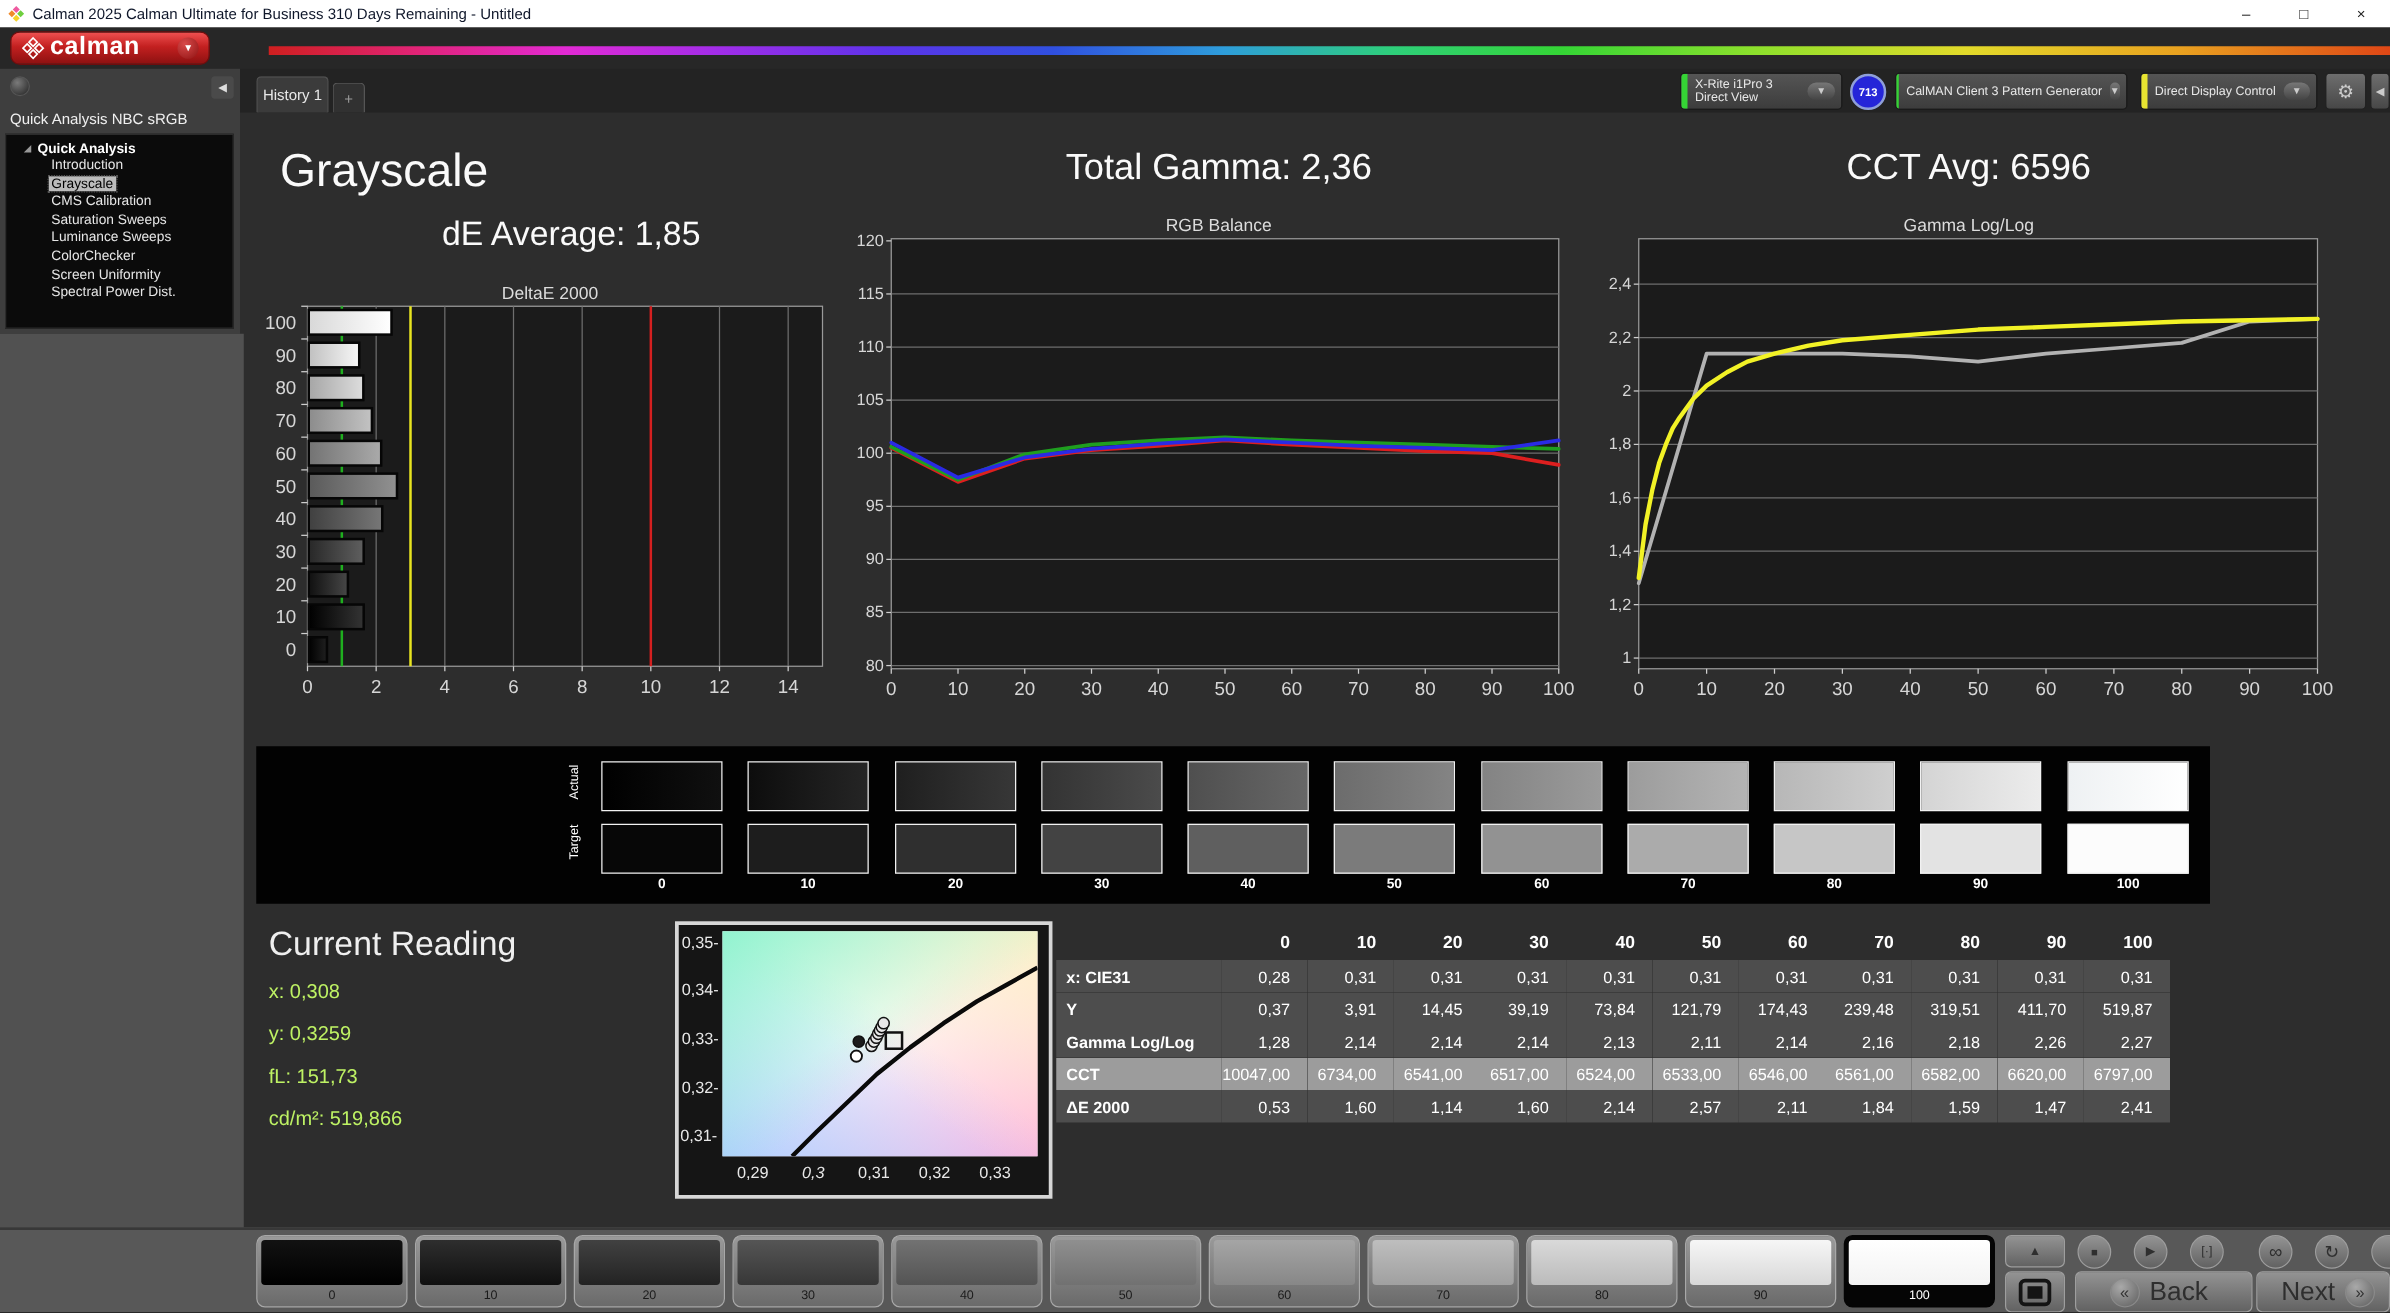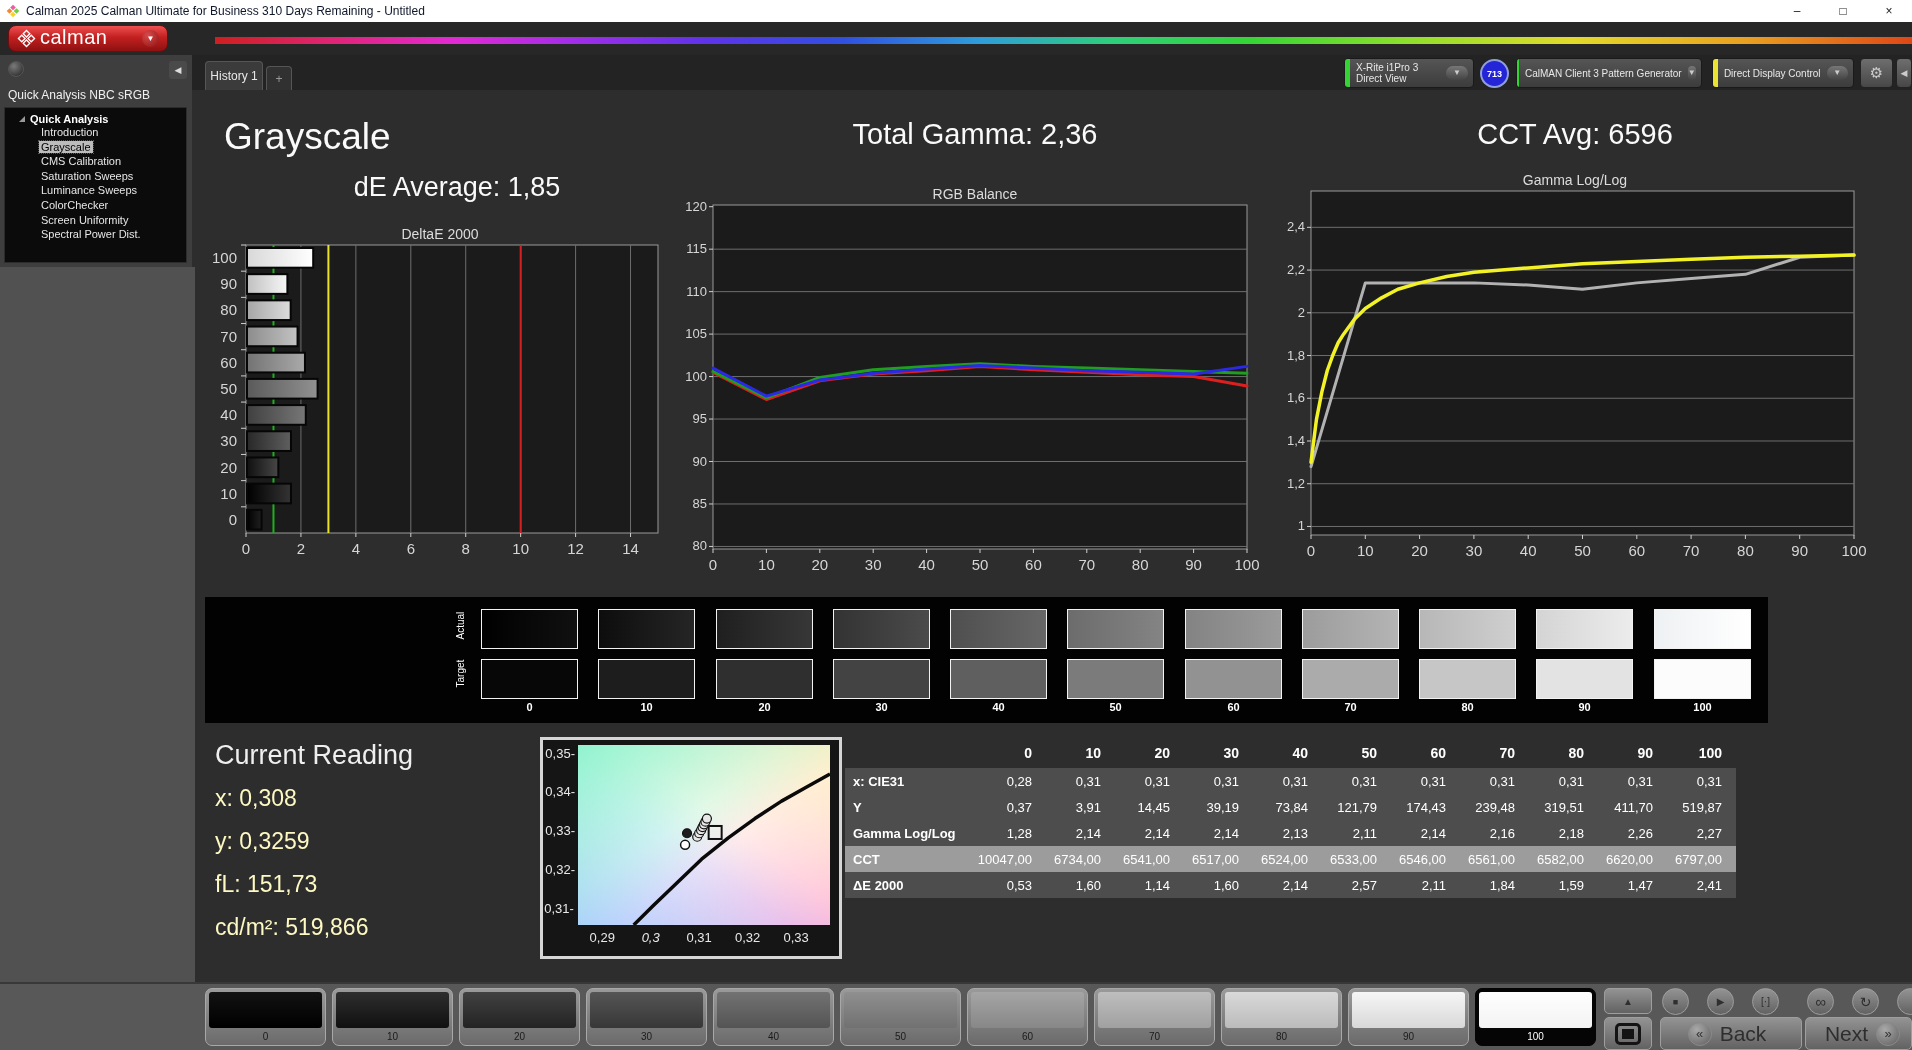--- a/index.html
+++ b/index.html
@@ -12,21 +12,21 @@
   .titlebar .title{margin-left:6px;font-size:12px;color:#0f172a;}
   .winbtns{margin-left:auto;display:flex;height:22px;}
   .winbtn{width:46px;text-align:center;font-size:12px;color:#222;line-height:22px;cursor:default;}
 
   
   .logobar{position:absolute;left:0;top:22px;width:1912px;height:33px;background:#272727;}
   .logo{position:absolute;left:8px;top:3px;width:160px;height:27px;border-radius:8px;
         background:linear-gradient(180deg,#ef5050 0%,#c32020 45%,#8d1111 100%);
         border:1px solid #6e0d0d;display:flex;align-items:center;padding:0 8px;}
   .logo .mark{width:19px;height:19px;}
-  .logo .word{color:#fff;font-size:20px;font-weight:normal;letter-spacing:.5px;margin-left:4px;margin-top:-2px;}
+  .logo .word{color:#fff;font-size:20px;font-weight:bold;letter-spacing:.5px;margin-left:4px;margin-top:-2px;}
   .logo .dd{margin-left:auto;width:17px;height:17px;border-radius:50%;background:radial-gradient(circle at 35% 30%,#d84a4a,#8f1212);
             color:#fff;font-size:8px;text-align:center;line-height:17px;}
   .rainbow{position:absolute;left:215px;top:15px;width:1697px;height:7px;
     background:linear-gradient(90deg,#cf1f1f 0%,#e12477 7%,#e22ad4 14%,#a32de8 21%,#5e33ea 29%,#3050e0 37%,#2e9ddb 45%,#2ecf7a 53%,#35d535 61%,#8ce02c 70%,#e2da2a 80%,#e9a220 90%,#df4716 100%);}
 
   
   .topstrip{position:absolute;left:0;top:55px;width:1912px;height:35px;background:#232323;}
   .tab{position:absolute;top:6px;height:29px;background:#3b3b3b;border:1px solid #555;border-bottom:none;
        border-radius:4px 4px 0 0;color:#e8e8e8;font-size:12px;display:flex;align-items:center;justify-content:center;}
   .tab.add{background:#313131;color:#999;}
@@ -65,37 +65,37 @@
   #total-gamma{left:695px;top:118px;width:560px;text-align:center;font-size:29px;}
   #cct-avg{left:1280px;top:118px;width:590px;text-align:center;font-size:29px;}
 
   
   .chart-block{position:absolute;}
   .chart-title{text-align:center;font-size:14px;color:#dcdcdc;height:17px;}
   .chart-block svg{display:block;overflow:visible;}
   #deltae-block{left:205px;top:226px;width:470px;}
   #deltae-block .chart-title{width:470px;}
   #rgb-block{left:695px;top:172px;width:560px;}
-  #rgb-block .chart-title{width:560px;margin-top:14px;}
+  #rgb-block .chart-title{width:560px;}
   #gamma-block{left:1280px;top:172px;width:590px;}
   #gamma-block .chart-title{width:590px;}
 
   
   .strip{position:absolute;left:205px;top:597px;width:1563px;height:126px;background:#020202;}
   .strip .rowlabel{position:absolute;left:248px;width:14px;color:#fff;font-size:10px;
         transform:rotate(-90deg);transform-origin:center;white-space:nowrap;}
   .strip .grid{position:absolute;left:268px;top:0;width:1497px;height:126px;}
   .strip .col{position:absolute;width:97px;}
   .strip .sw{position:absolute;width:97px;height:40px;border:1px solid #f2f2f2;}
   .strip .num{position:absolute;top:104px;width:97px;text-align:center;color:#fff;font-size:11px;font-weight:bold;}
 
   
   .reading{position:absolute;left:215px;top:740px;color:#efefef;}
   .reading .r-title{font-size:27px;margin-bottom:14px;}
-  .reading .r-line{font-size:23px;margin-bottom:16px;color:#fef9c3;}
+  .reading .r-line{font-size:16px;margin-bottom:16px;color:#bef264;}
 
   
   .cie{position:absolute;left:540px;top:737px;width:302px;height:222px;background:#151515;border:3px solid #d6d6d6;}
   .cie .plotbg{position:absolute;left:35px;top:5px;width:252px;height:180px;
      background:
        linear-gradient(to bottom right, rgba(140,243,205,.95), rgba(255,255,255,0) 58%),
        linear-gradient(to bottom left, rgba(255,240,195,.9), rgba(255,255,255,0) 58%),
        linear-gradient(to top right, rgba(168,203,255,.9), rgba(255,255,255,0) 58%),
        linear-gradient(to top left, rgba(255,173,221,.95), rgba(255,255,255,0) 58%),
        #ffffff;}

